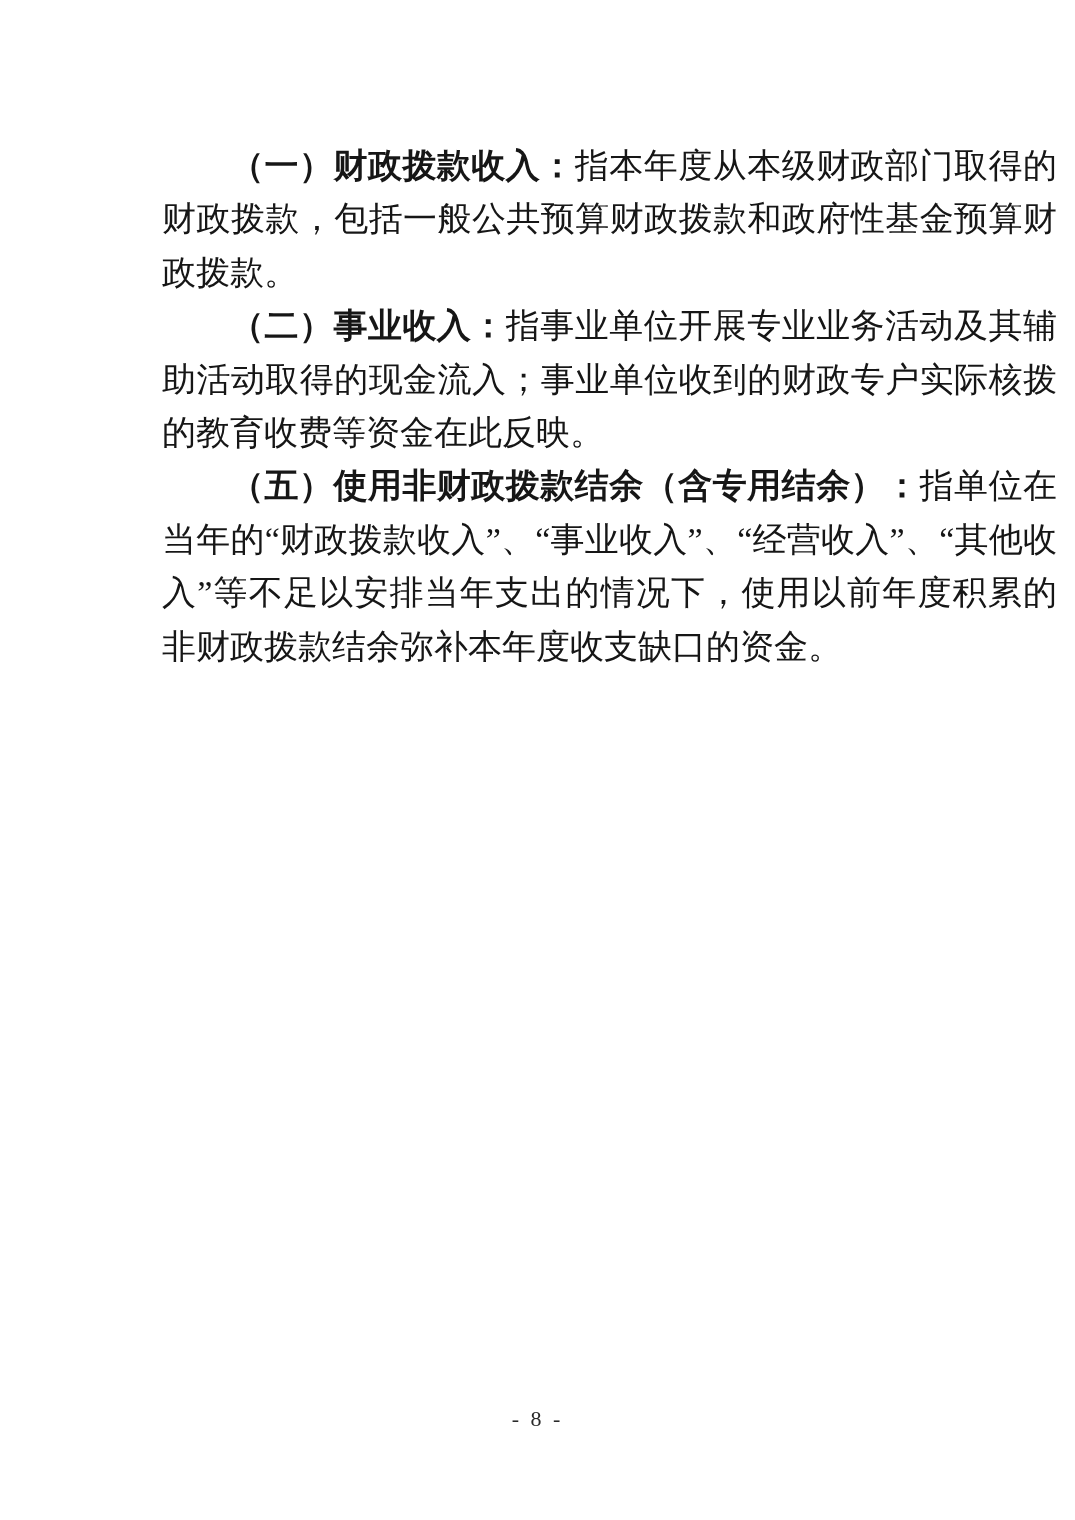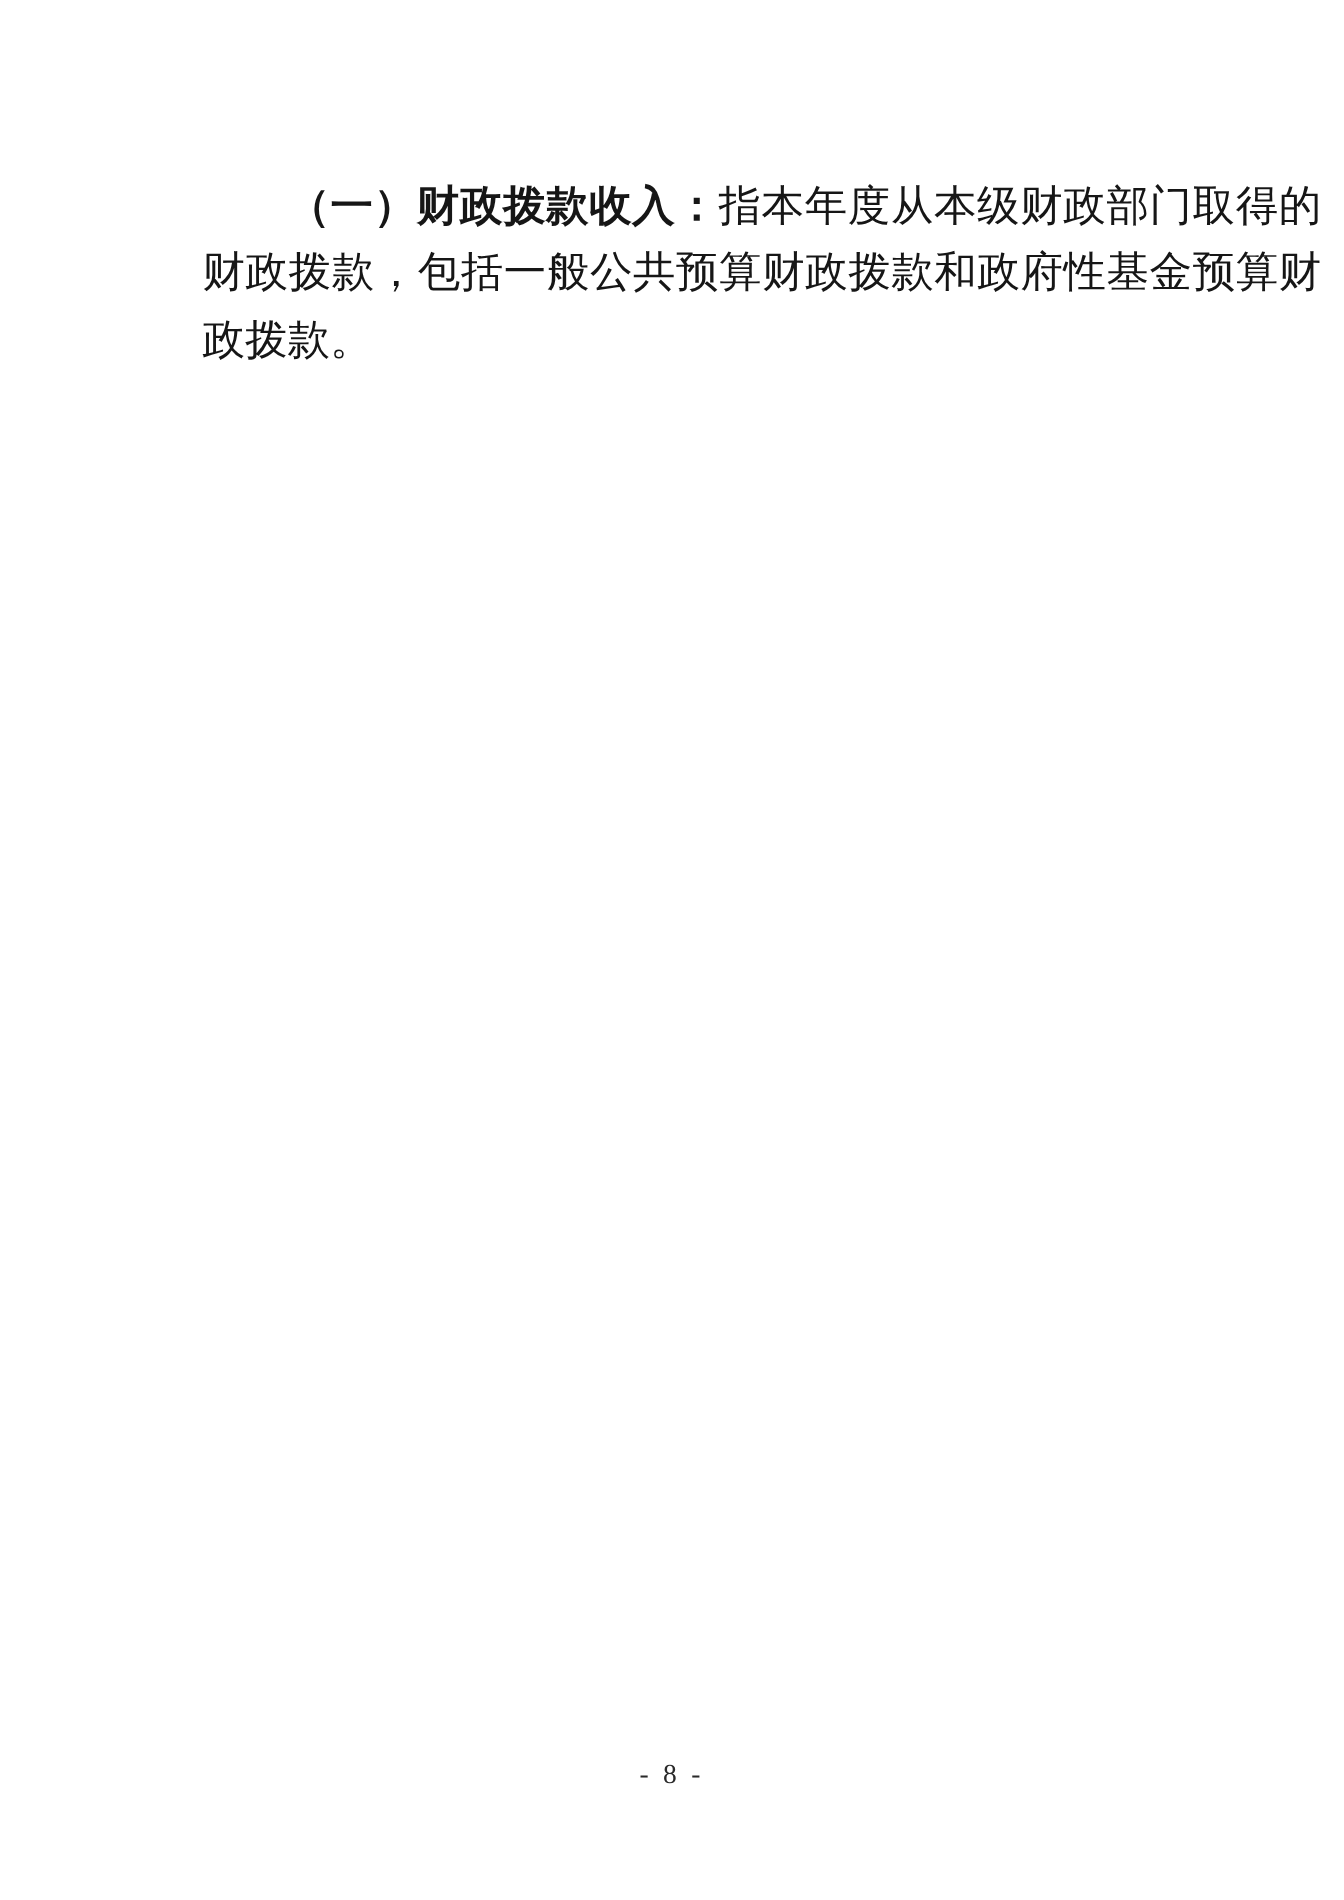--- a/index.html
+++ b/index.html
@@ -48,22 +48,24 @@
 </style>
 </head>
 <body>
 
 <div class="page">
 
   <div class="content">
 
     <p class="para"><span class="para-heading">（一）财政拨款收入：</span><span>指本年度从本级财政部门取得的财政拨款，包括一般公共预算财政拨款和政府性基金预算财政拨款。</span></p>
 
+    <p class="para"><span class="para-heading">（二）事业收入：</span><span>指事业单位开展专业业务活动及其辅助活动取得的现金流入；事业单位收到的财政专户实际核拨的教育收费等资金在此反映。</span></p>
 
 
 
+    <p class="para"><span class="para-heading">（五）使用非财政拨款结余（含专用结余）：</span><span>指单位在当年的“财政拨款收入”、“事业收入”、“经营收入”、“其他收入”等不足以安排当年支出的情况下，使用以前年度积累的非财政拨款结余弥补本年度收支缺口的资金。</span></p>
 
 
   </div>
 
   <div class="page-number">- 8 -</div>
 
 </div>
 
 </body></html>

